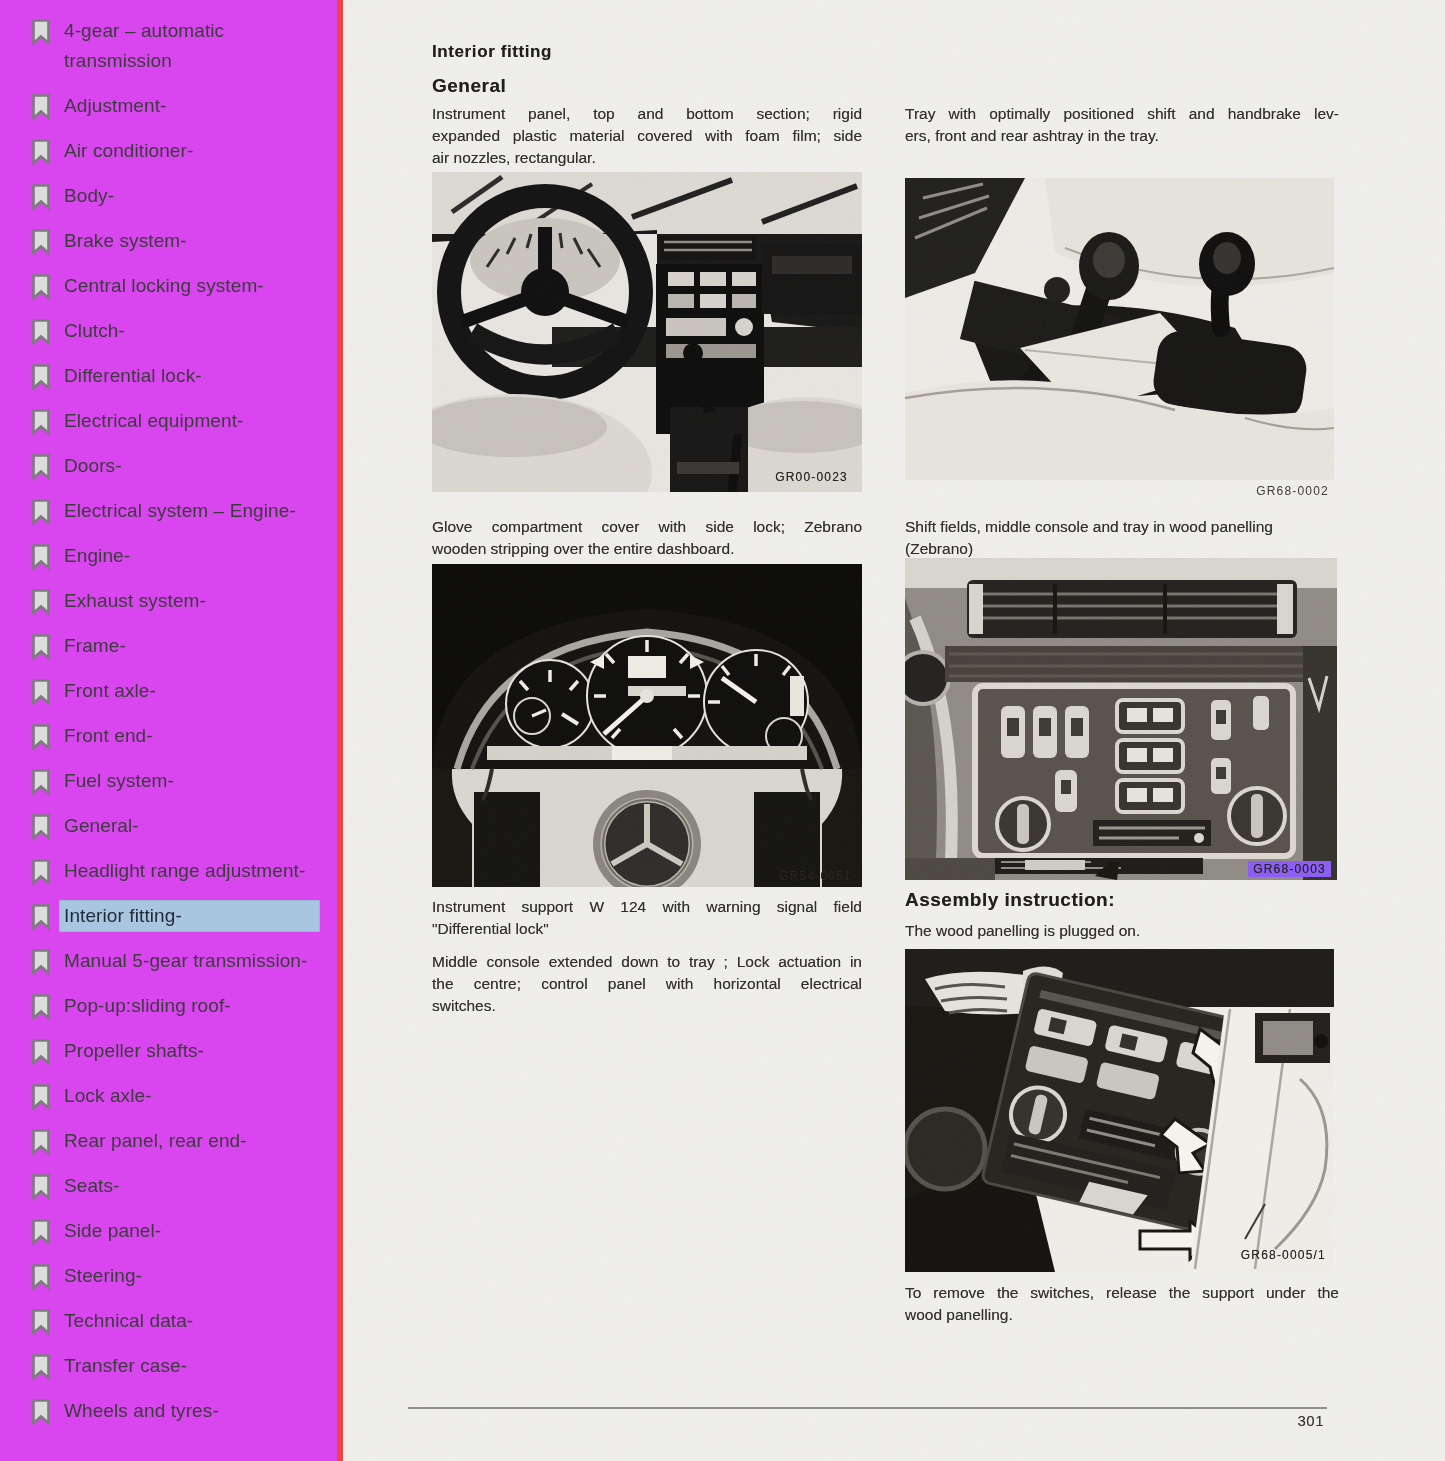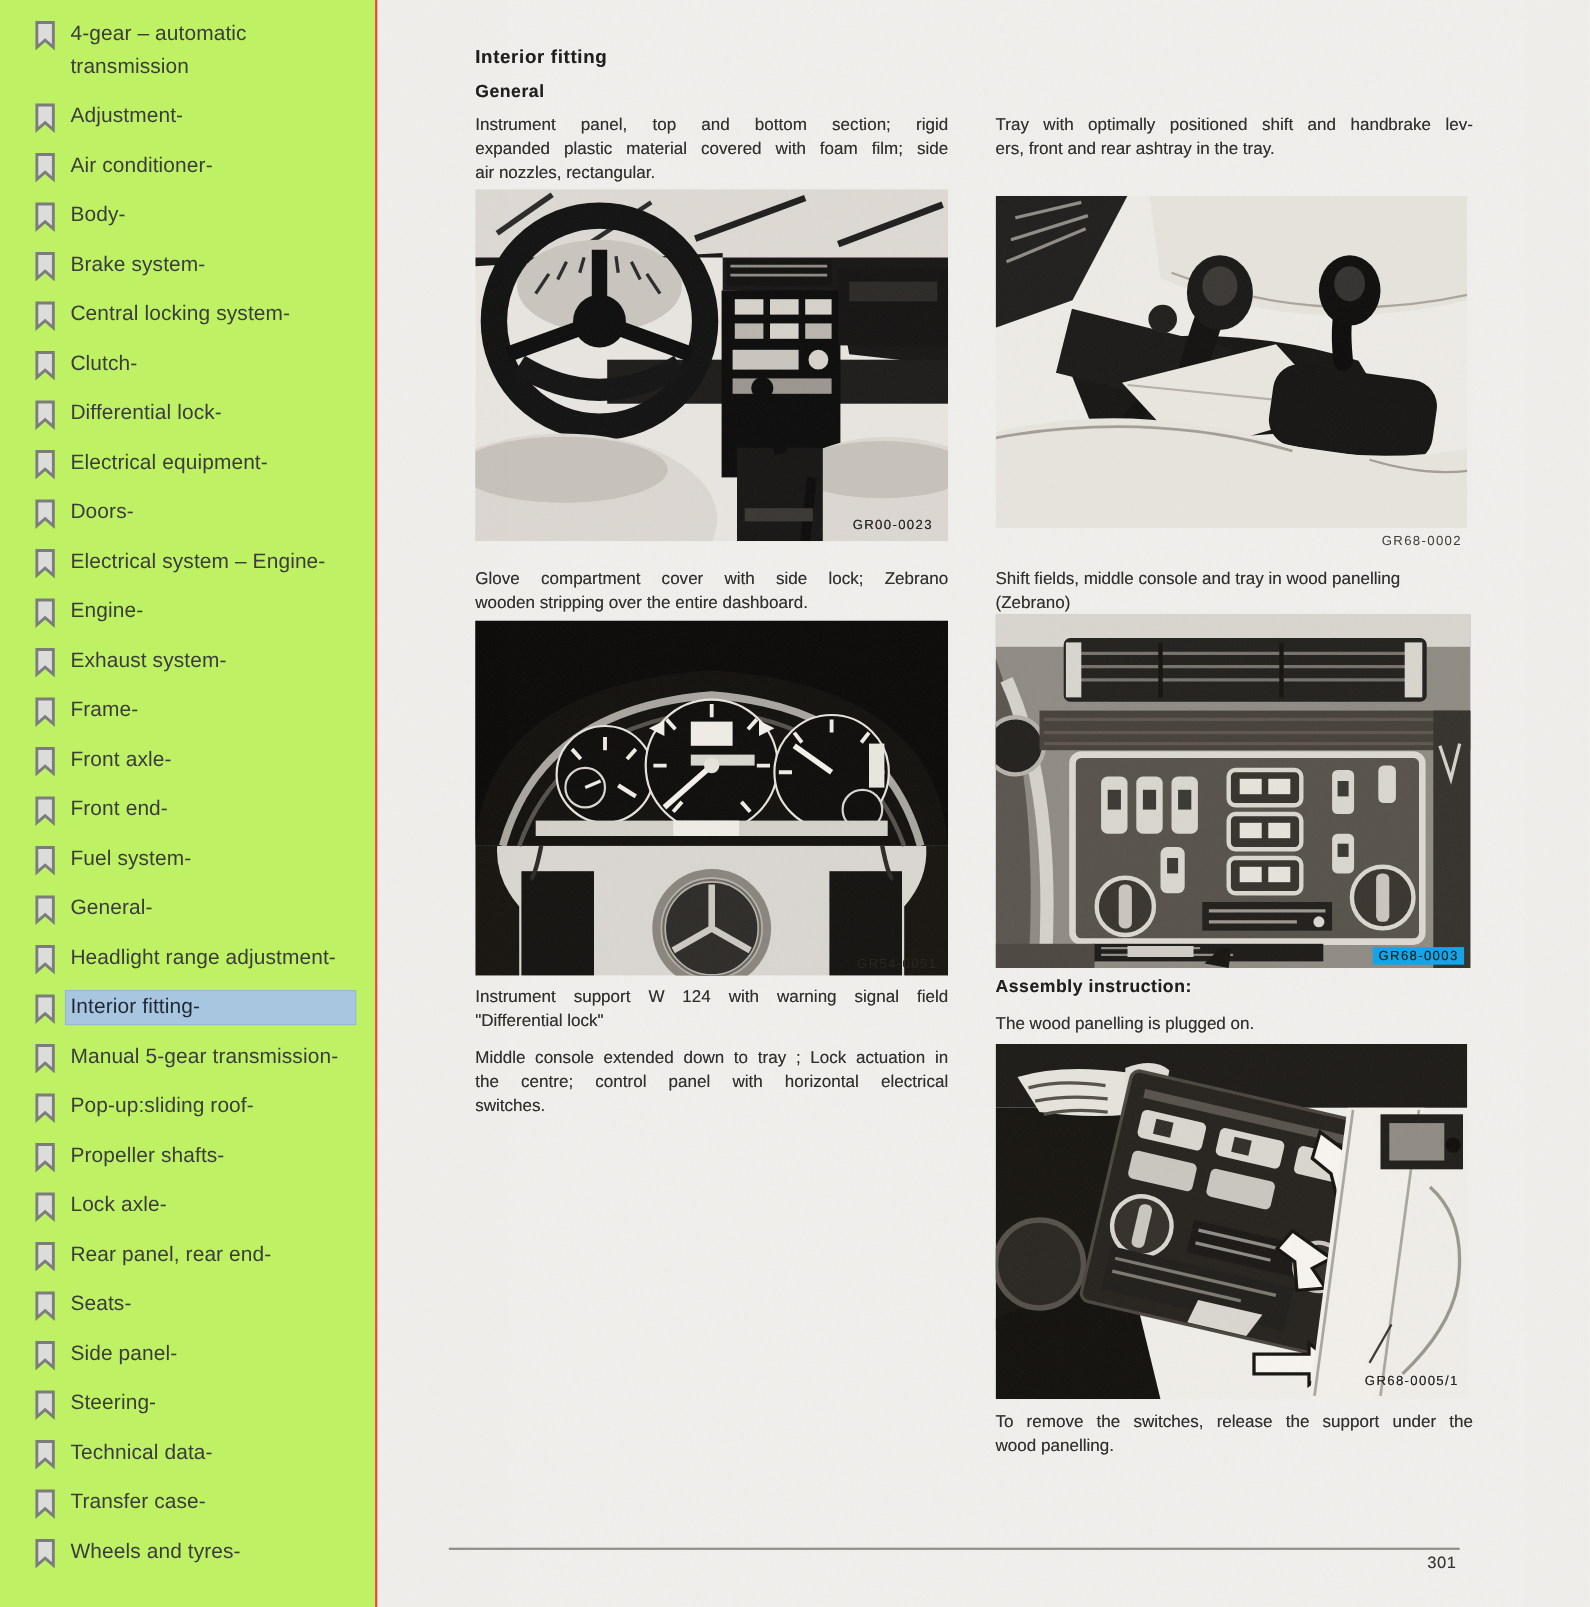--- a/index.html
+++ b/index.html
@@ -4,21 +4,21 @@
 <style>
   html,body{margin:0;padding:0;}
   body{
     width:1445px;height:1461px;overflow:hidden;position:relative;
     font-family:"Liberation Sans", sans-serif;
     background:#f1f0ee;
   }
   
   .sidebar{
     position:absolute;left:0;top:0;width:343px;height:1461px;
-    background:#bef264;border-right:2px solid #ef4444;
+    background:#d946ef;border-right:6px solid #ef4444;
     box-sizing:border-box;padding:16px 10px 0 30px;overflow:hidden;
   }
   .bm-row{display:flex;align-items:flex-start;margin-bottom:15px;cursor:default;}
   .bm-icon{flex:0 0 22px;width:22px;height:28px;margin-top:2px;margin-right:12px;}
   .bm-label{
     flex:1;font-size:19px;line-height:30px;color:#3c3c3c;
     letter-spacing:.1px;margin-right:8px;
   }
   .bm-row.active .bm-label{
     background:#a9c6e0;box-shadow:0 0 0 1px #97b6d2;
@@ -34,32 +34,32 @@
   }
   
   .page{
     position:absolute;left:344px;top:0;width:1101px;height:1461px;
     background:#f0efec;overflow:hidden;
   }
   .noise{position:absolute;inset:0;opacity:.05;pointer-events:none;}
   .scan{color:#2e2c29;text-shadow:0 0 .4px rgba(20,20,20,.5);}
   .abs{position:absolute;}
   .h1{font-size:17px;font-weight:bold;letter-spacing:.6px;color:#1d1b19;}
-  .h2{font-size:16px;font-weight:bold;letter-spacing:.5px;color:#1d1b19;}
+  .h2{font-size:19px;font-weight:bold;letter-spacing:.5px;color:#1d1b19;}
   .body-text{font-size:15.5px;line-height:22px;}
   .jl{text-align:justify;text-align-last:justify;}
   .ll{text-align:left;}
   .figure{position:absolute;overflow:hidden;}
   .figure svg{display:block;}
   .figlabel{
     position:absolute;font-size:12px;letter-spacing:1.2px;color:#26241f;
     text-shadow:0 0 .4px rgba(20,20,20,.6);
     text-align:right;
   }
-  .figlabel.boxed{background:#0ea5e9;padding:1px 5px;}
+  .figlabel.boxed{background:#8b5cf6;padding:1px 5px;}
   .fig2label{font-size:12px;letter-spacing:1.2px;color:#3a3835;text-align:right;}
   .footer-line{height:2px;background:#6e6c68;opacity:.75;}
   .pagenum{font-size:15px;color:#383633;text-align:right;letter-spacing:.5px;}
 </style>
 </head>
 <body>
 
 <div class="sidebar">
   <div id="bm-list">
       <div class="bm-row">

